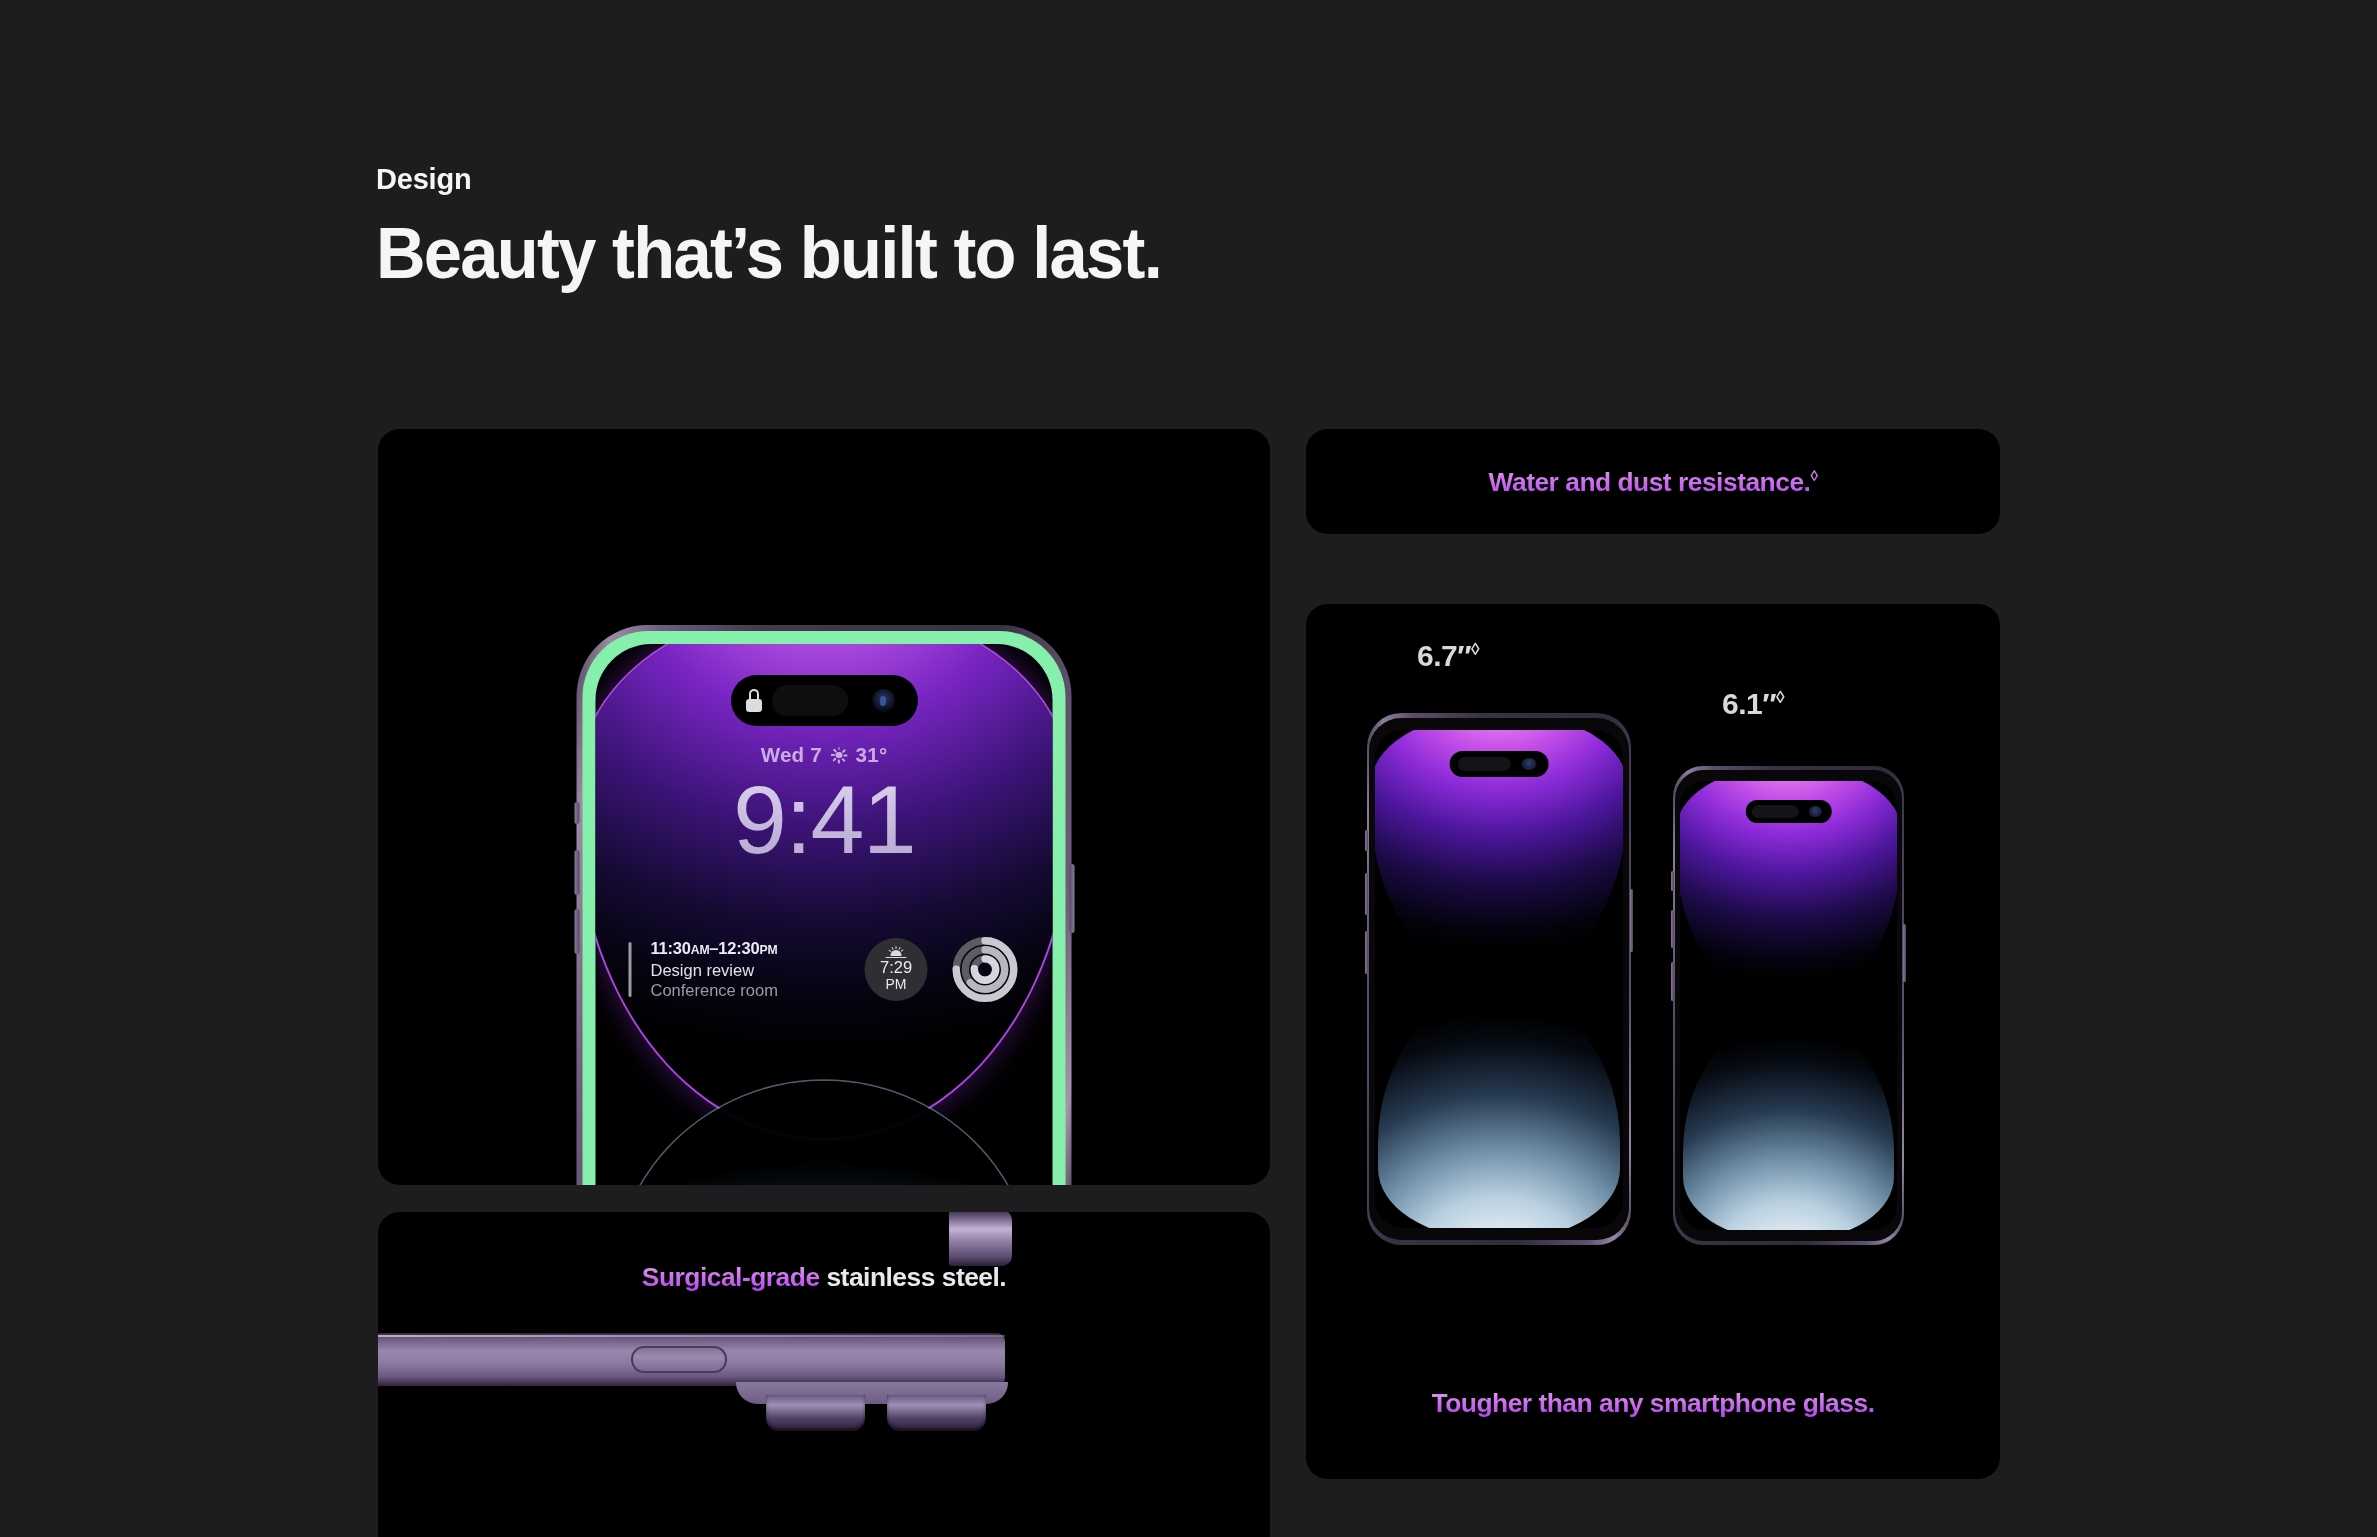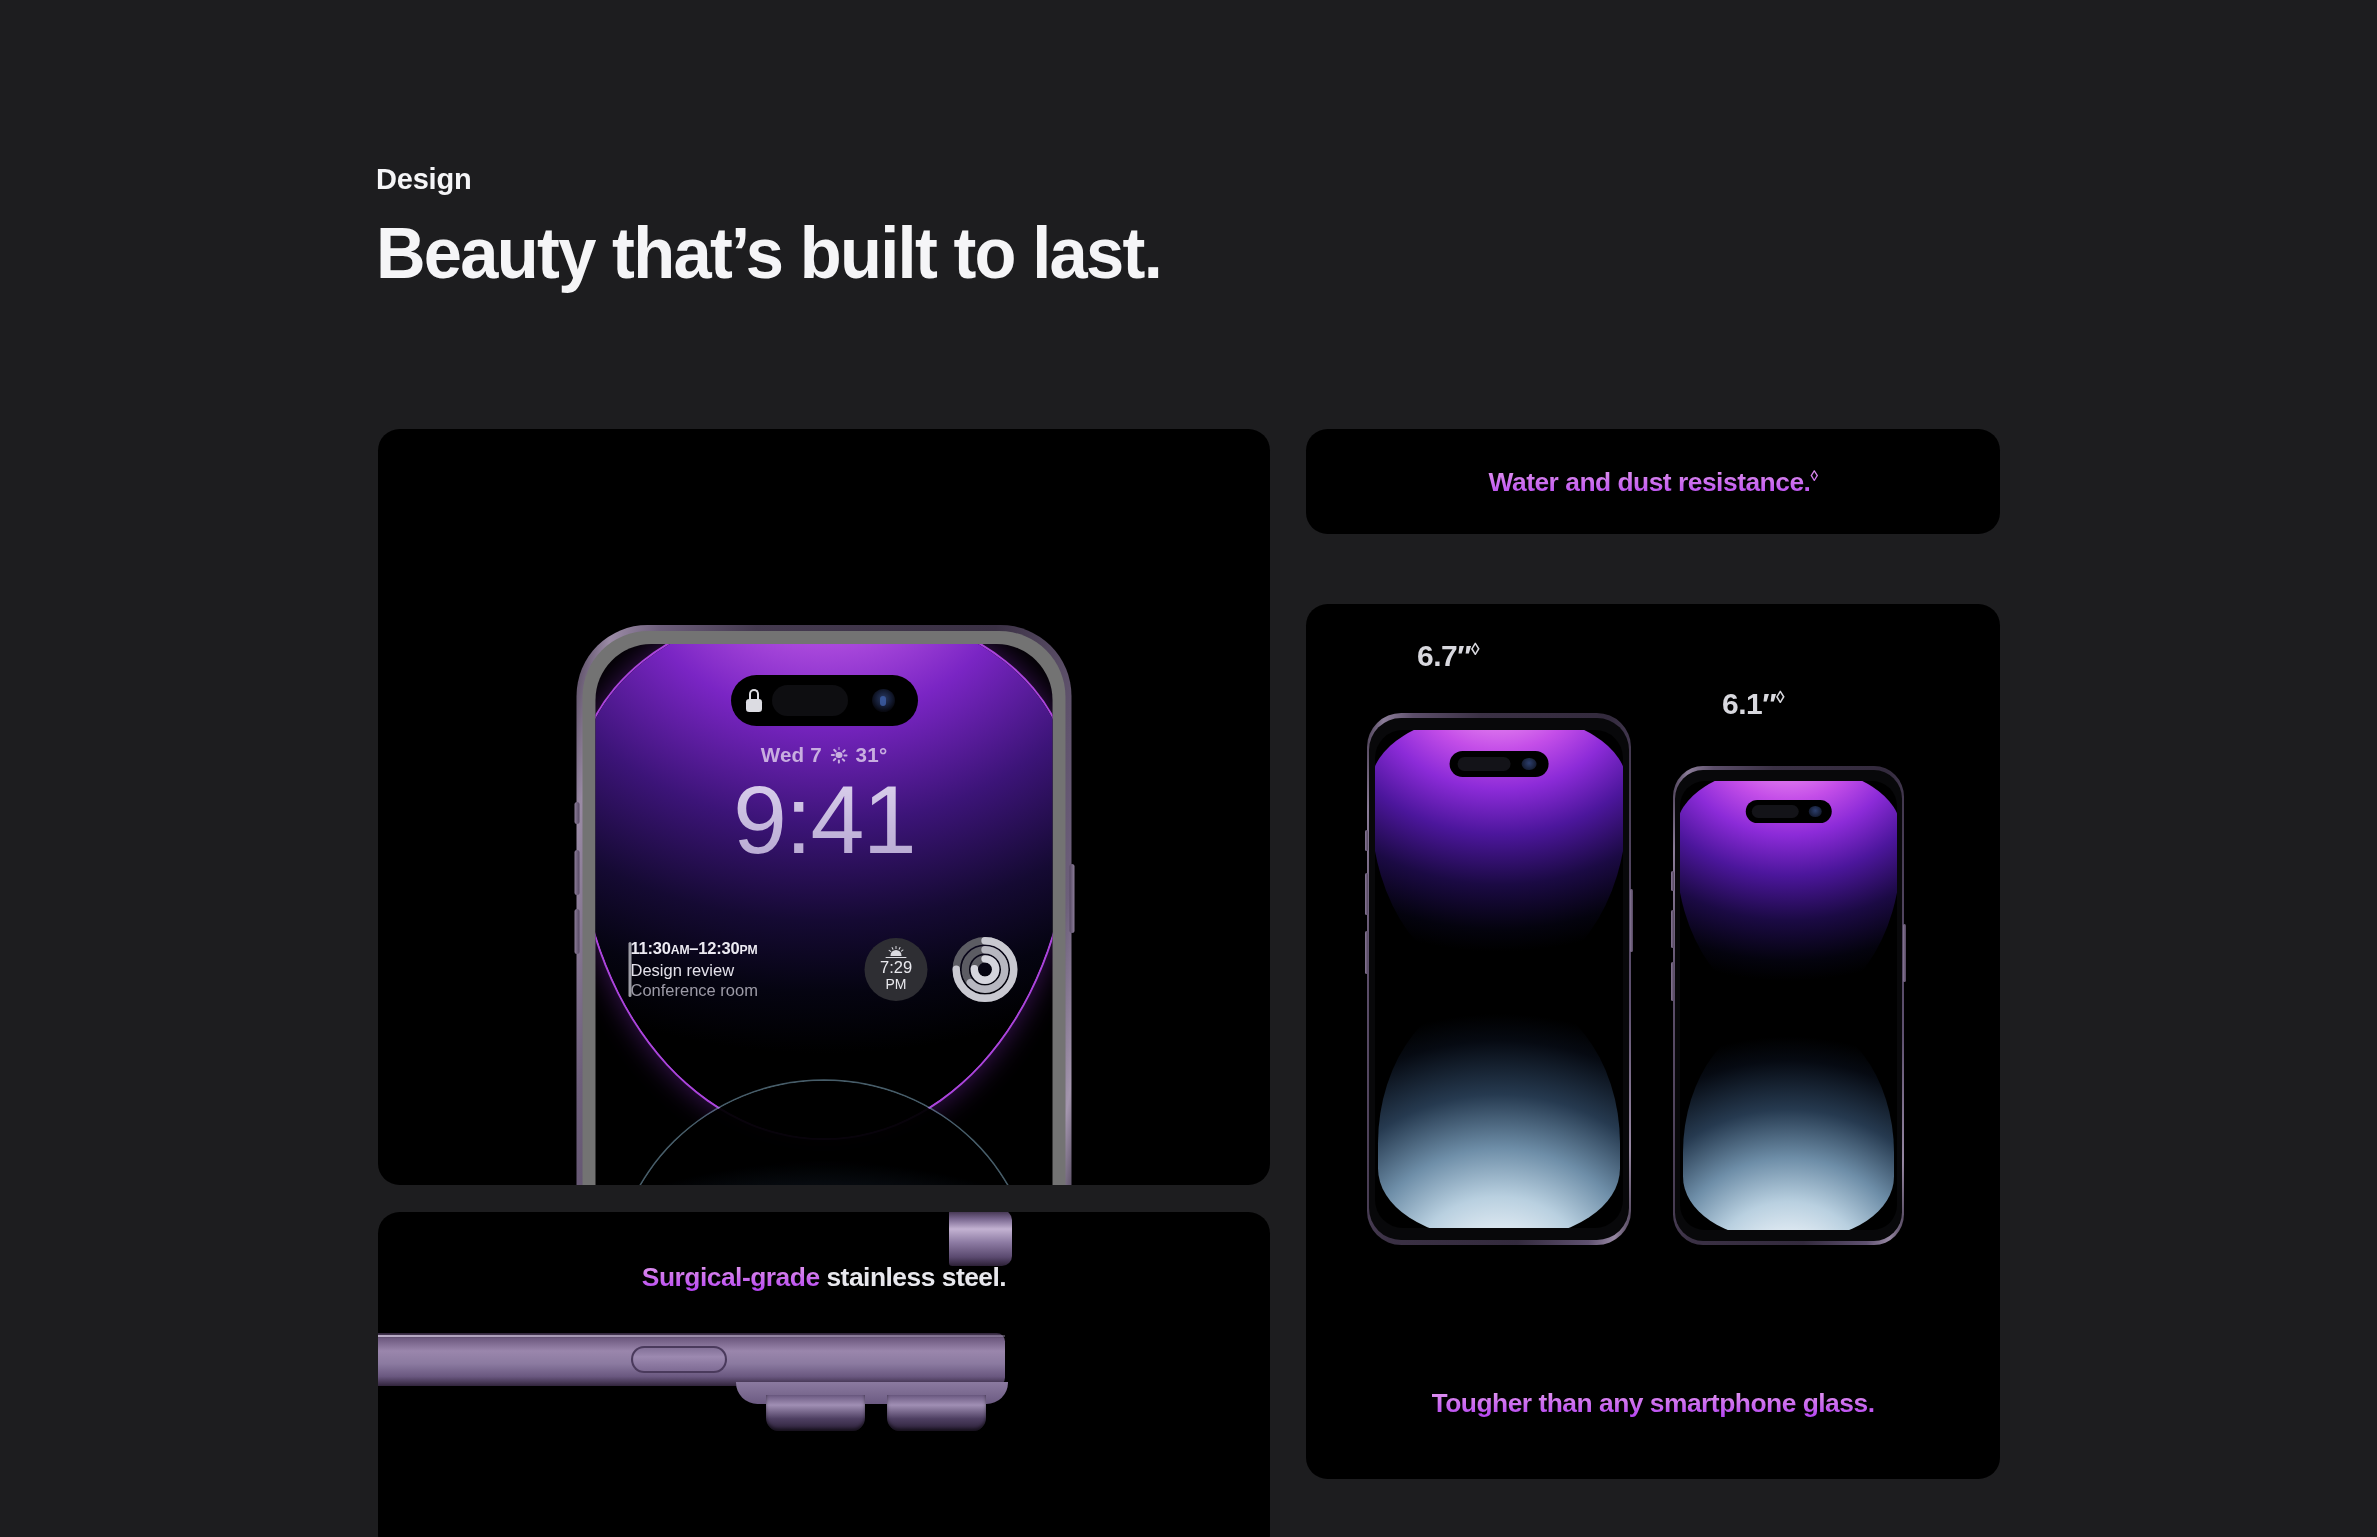--- a/index.html
+++ b/index.html
@@ -59,21 +59,21 @@
   
   .frame{
     position:absolute; inset:0;
     border-radius:71px 71px 0 0;
     background:linear-gradient(100deg,#4b3f55 0%,#9b8ba6 6%,#6e5f7c 14%,#453a50 30%,#3a3044 70%,#6d5f7b 90%,#a496ae 96%,#4a3f55 100%);
     padding:5.8px 5.8px 0 5.8px;
   }
   .bezel{
     position:absolute; left:5.8px; right:5.8px; top:5.8px; bottom:0;
     border-radius:66px 66px 0 0;
-    background:#737373;
+    background:#86efac;
     padding:7.4px 7.4px 0 7.4px;
   }
   .screen{
     position:absolute; left:13.2px; right:13.2px; top:13.2px; bottom:0;
     border-radius:56px 56px 0 0;
     overflow:hidden; background:#000;
   }
   
   .wall-dome{
     position:absolute; left:-4%; top:-6%; width:108%; height:92%;
@@ -135,21 +135,21 @@
     line-height:1.02;
     background:linear-gradient(180deg,#ded4ef 0%,#c5b8dd 55%,#b4a6cf 100%);
     -webkit-background-clip:text; background-clip:text;text-align:center;
     -webkit-text-fill-color:transparent;
   }
 
   .widgets{
     position:absolute; left:33px; right:33px; top:291px;
     display:flex; align-items:center; gap:23px;
   }
-  .evt{ position:relative; padding-left:2px; text-align:left; flex:1; }
+  .evt{ position:relative; padding-left:22px; text-align:left; flex:1; }
   .evt::before{ content:""; position:absolute; left:0; top:2.5px; bottom:2.5px;
                 width:3.3px; border-radius:1.7px; background:#9b9ba4; }
   .evt-time{ font-size:16.5px; font-weight:700; color:#eceaf2; letter-spacing:-0.2px; }
   .evt-time .sc{ font-size:0.74em; font-weight:700; }
   .evt-title{ font-size:16.5px; font-weight:400; color:#e3e1ea; margin-top:2.5px; }
   .evt-loc{ font-size:16.5px; font-weight:400; color:#9c9aa6; margin-top:0.8px; }
 
   .sunset{
     width:63px; height:63px; border-radius:50%;
     background:#2e2e33; display:flex; flex-direction:column;

